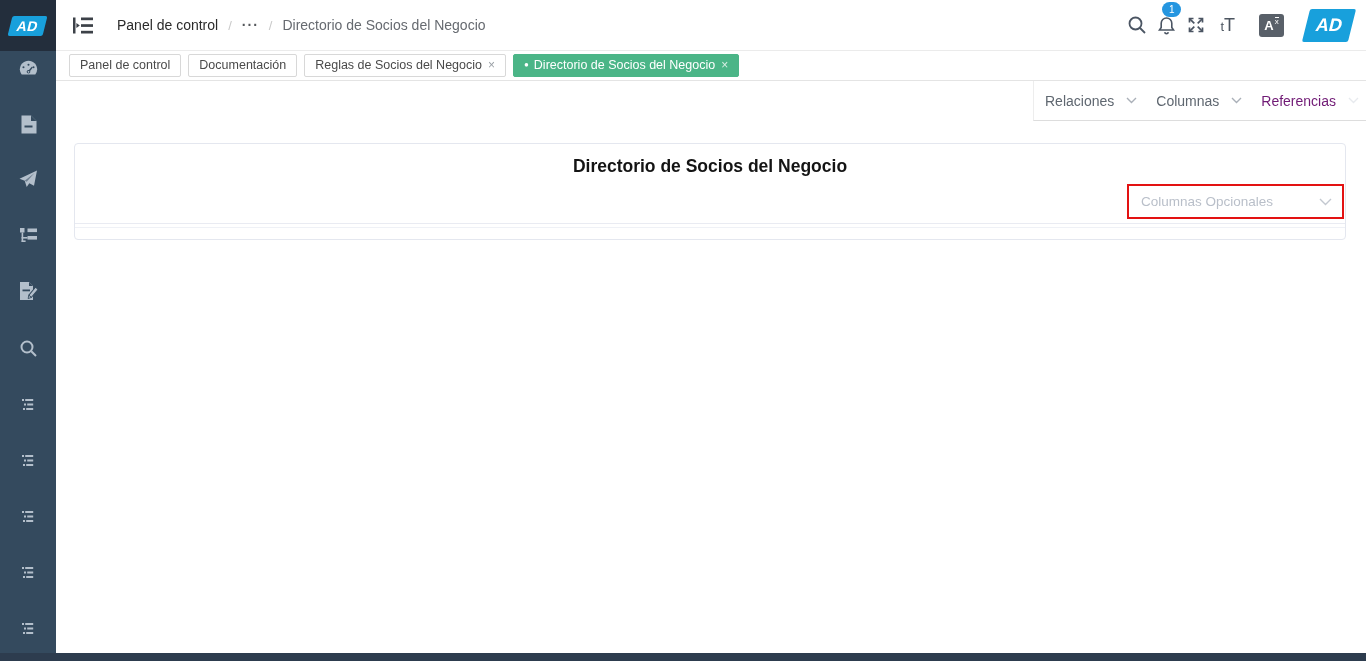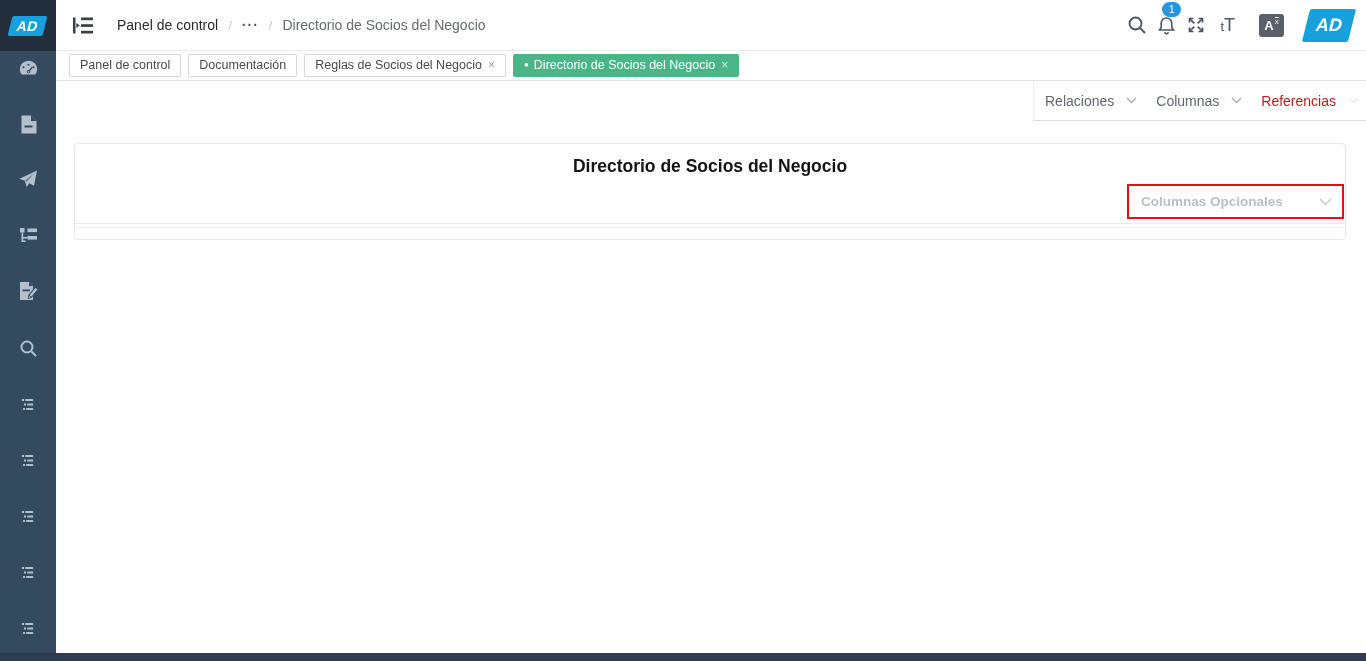--- a/index.html
+++ b/index.html
@@ -58,31 +58,31 @@
   .tab.active{background:#4bb587;border-color:#4bb587;color:#fff;}
   .tab.active .dot{font-size:8px;margin-right:5px;line-height:1;}
   .tab.active .close{color:#d9efe4;}
 
   
   .menubar{position:absolute;left:1033px;top:81px;width:333px;height:40px;background:#fff;
     border-left:1px solid #ededed;border-bottom:1px solid #dddddd;display:flex;
     align-items:center;gap:19px;padding-left:11px;box-sizing:border-box;}
   .menu-item{font-size:14px;color:#5f6770;display:flex;align-items:center;gap:12px;cursor:pointer;}
   .menu-item .chev{color:#aab0b8;display:flex;}
-  .menu-item.disabled{color:#b91c1c;cursor:default;}
+  .menu-item.disabled{color:#701a75;cursor:default;}
   .menu-item.disabled .chev{color:#e7eaee;}
 
   
   .card{position:absolute;left:74px;top:143px;width:1272px;height:97px;background:#fff;
     border:1px solid #e4e7ef;border-radius:4px;box-sizing:border-box;}
   .card-title{text-align:center;font-weight:bold;font-size:17.5px;color:#141414;
     margin-top:12px;}
   .opt-select{position:absolute;right:1px;top:40px;width:217px;height:35px;
     border:2px solid #e31212;box-sizing:border-box;display:flex;align-items:center;
-    background:#fff;cursor:pointer;font-weight:bold;}
+    background:#fff;cursor:pointer;}
   .opt-select .ph{color:#b9bfc9;font-size:13.5px;margin-left:12px;}
   .opt-select .chev{margin-left:auto;margin-right:10px;color:#c3c8d0;display:flex;}
   .card-divider{position:absolute;left:0;right:0;top:79px;border-top:1px solid #e9ebf2;}
   .card-strip{position:absolute;left:0;right:0;top:83px;border-top:1px solid #eff1f6;}
 </style>
 </head>
 <body>
 
 <div id="app">
 

